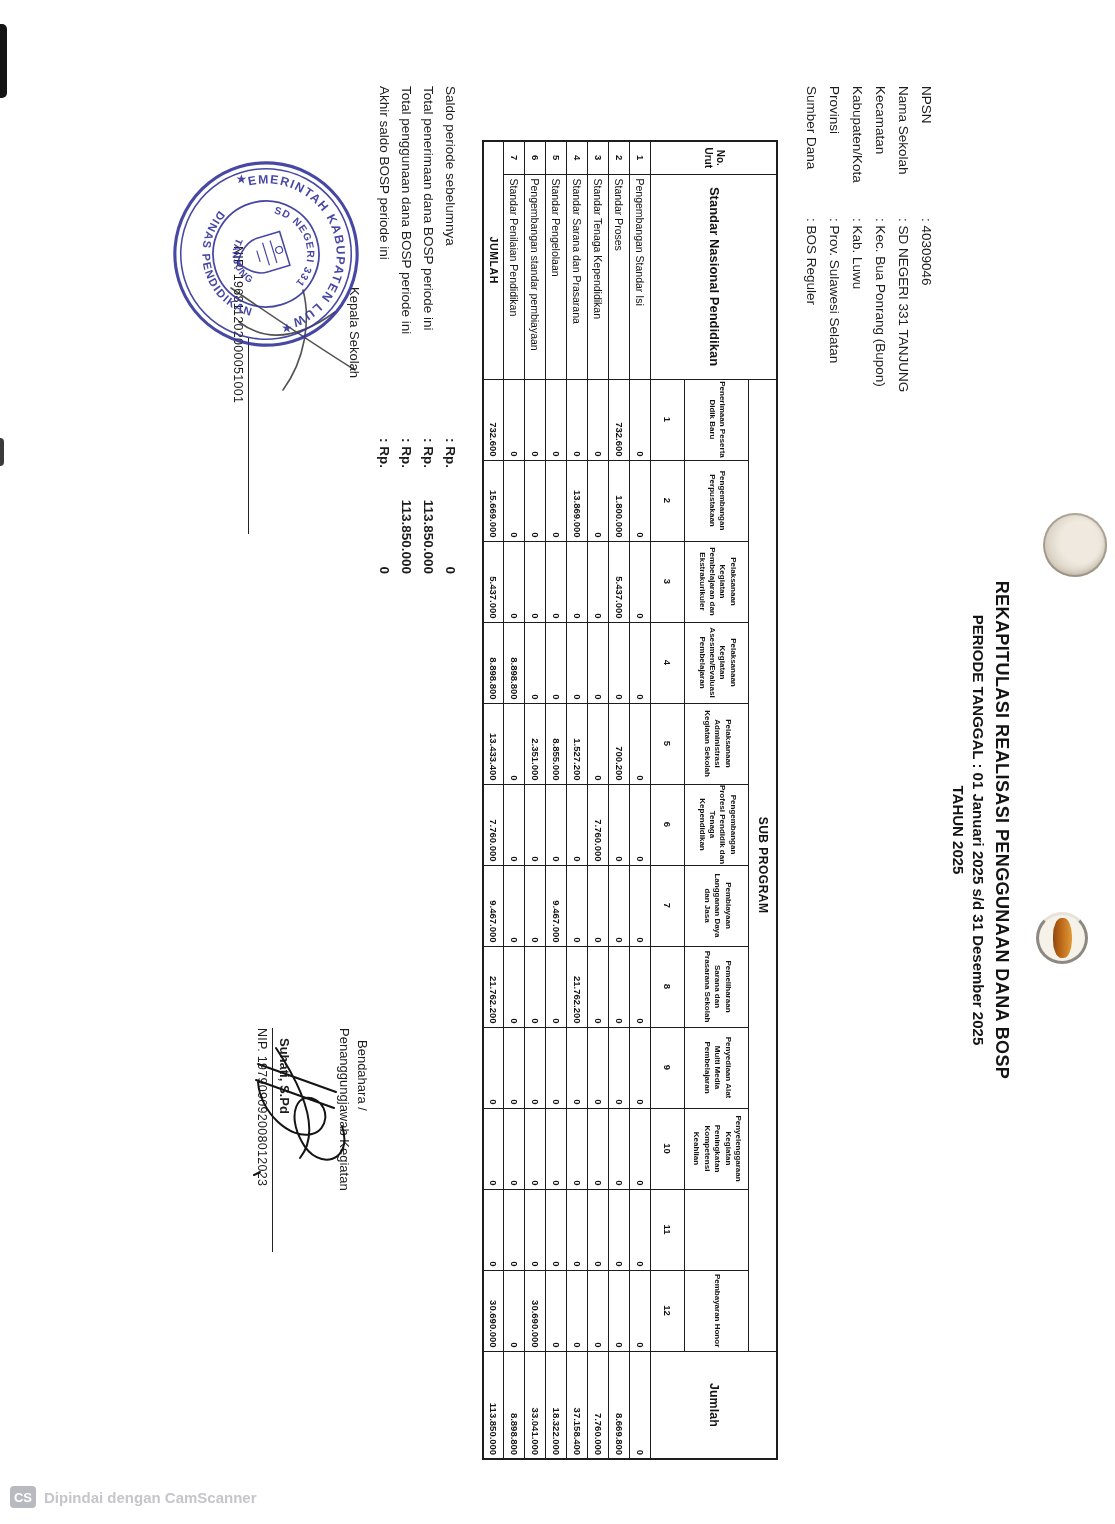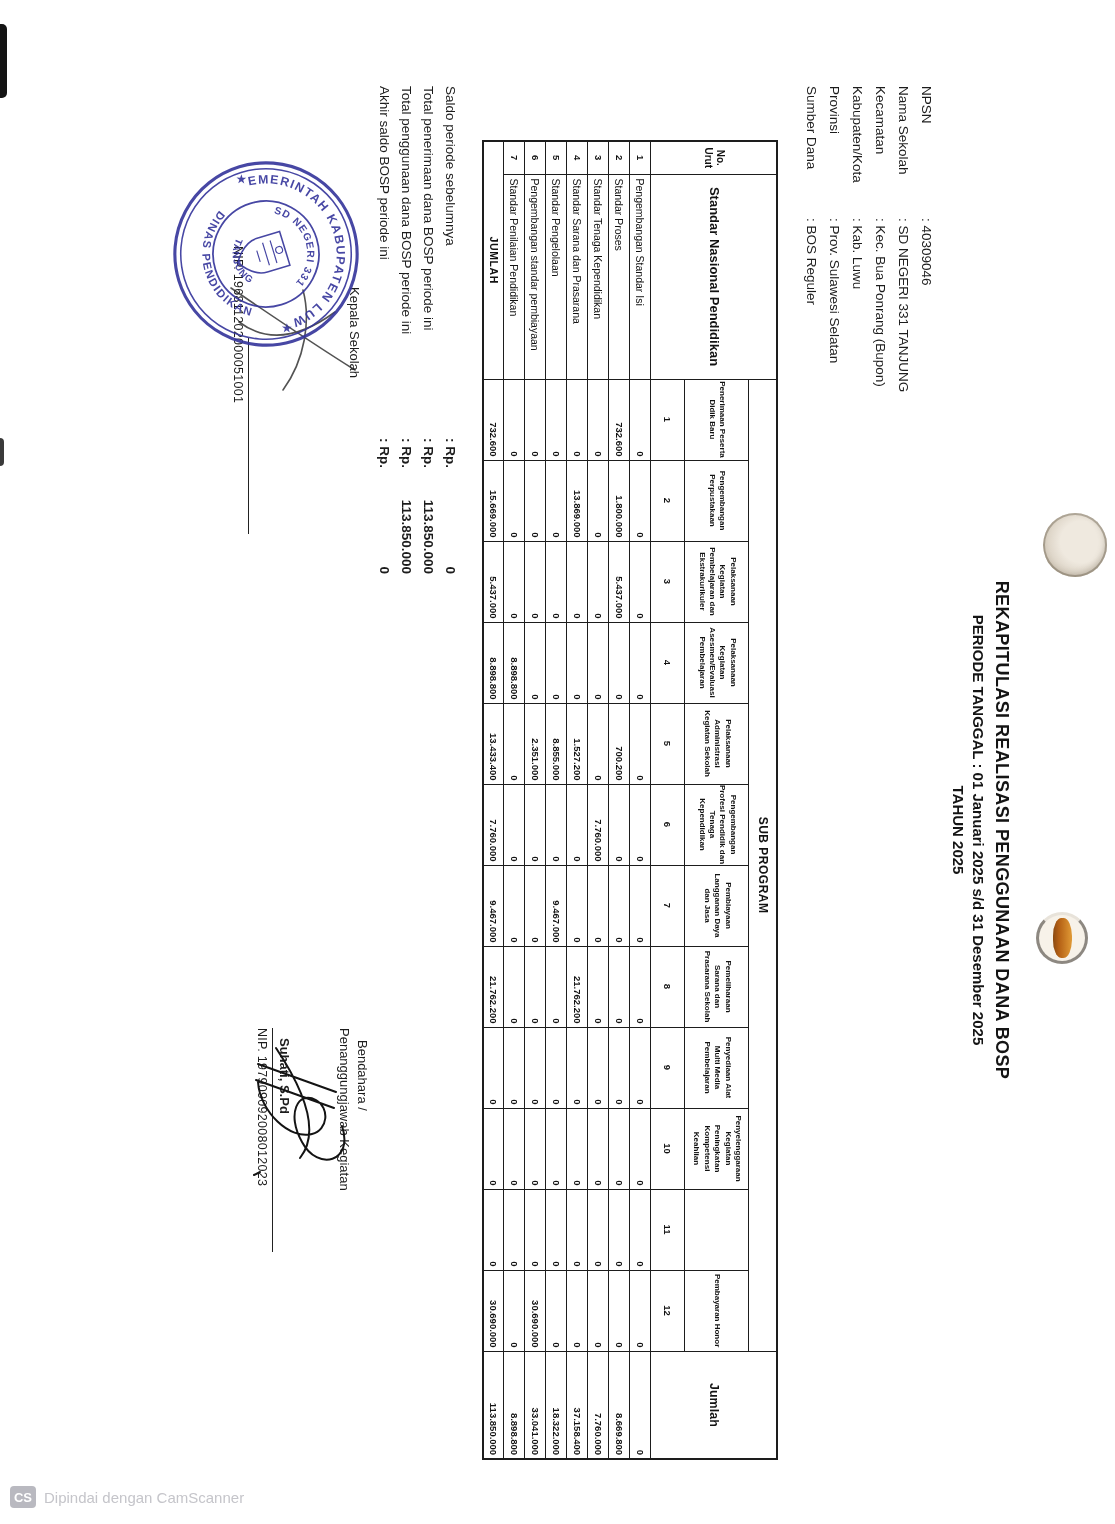--- a/index.html
+++ b/index.html
@@ -81,21 +81,21 @@
   .edge-mark-1 { position:absolute; left:0; top:24px; width:7px; height:74px;
                  background:#141414; border-radius:0 5px 5px 0; z-index:30; }
   .edge-mark-2 { position:absolute; left:0; top:438px; width:4px; height:28px;
                  background:#3a3a3a; border-radius:0 4px 4px 0; z-index:30; }
 
   .watermark { position:absolute; left:10px; top:1486px; display:flex;
                align-items:center; gap:8px; z-index:40; }
   .cs-badge { width:26px; height:22px; background:#b9b9c0; color:#fff;
               border-radius:4px; font-size:13px; font-weight:bold;
               display:flex; align-items:center; justify-content:center; }
-  .wm-text { color:#c5c5ca; font-size:15px; font-weight:normal; }
+  .wm-text { color:#c5c5ca; font-size:15px; font-weight:bold; }
 </style>
 </head>
 <body>
 
 <div class="page">
 
   <div class="doc">
 
     <div class="title-block">
       <div class="title-l1">REKAPITULASI REALISASI PENGGUNAAN DANA BOSP</div>

